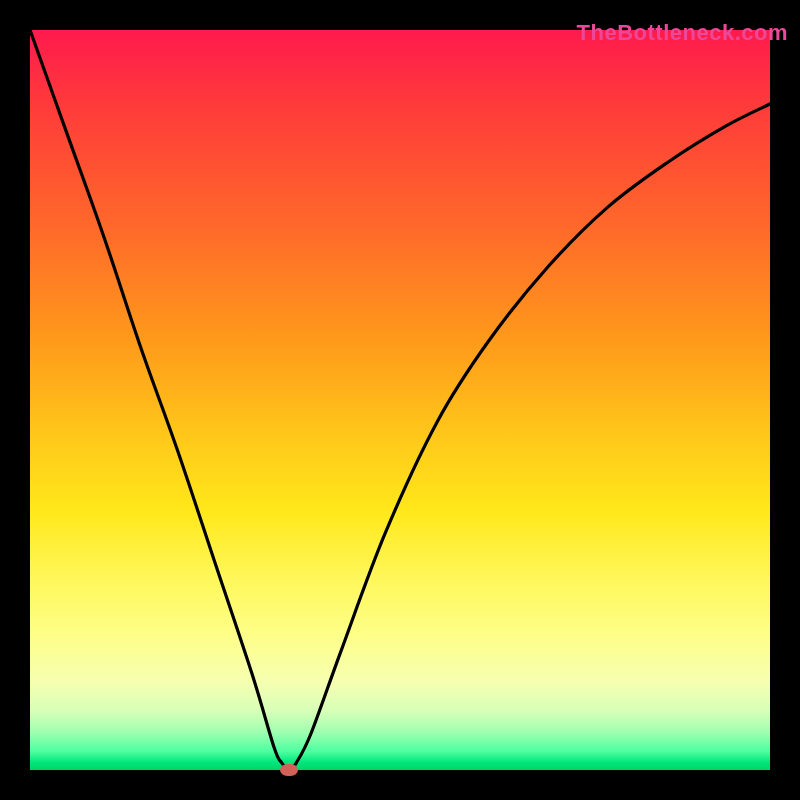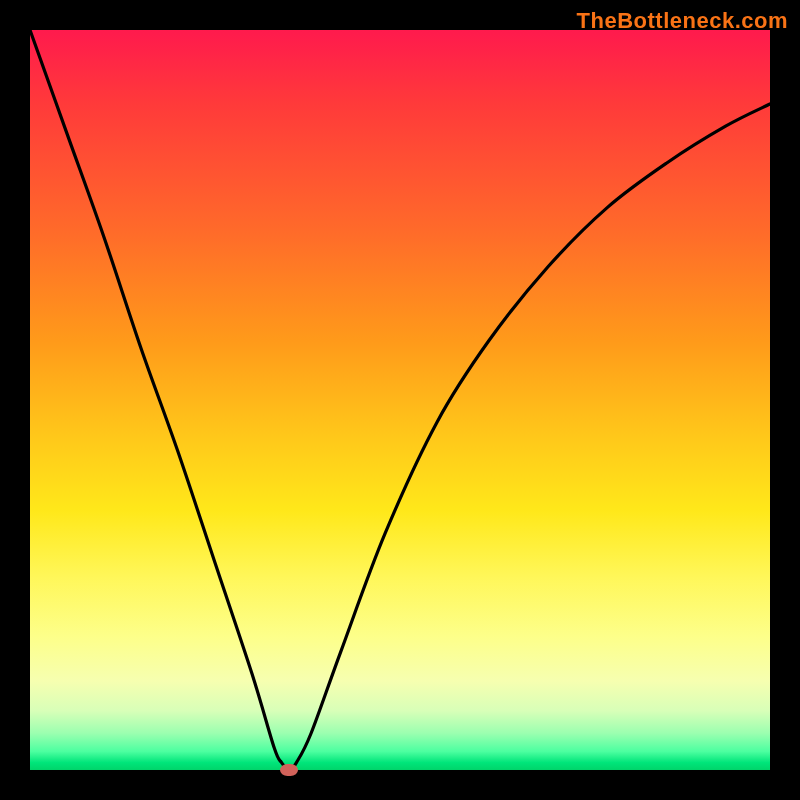--- a/index.html
+++ b/index.html
@@ -47,23 +47,23 @@
   svg.curve {
     position: absolute;
     top: 0;
     left: 0;
     width: 740px;
     height: 740px;
     overflow: visible;
   }
   .watermark {
     position: absolute;
-    top: 8px;
+    top: 20px;
     right: 12px;
-    color: #f97316;
+    color: #ec4899;
     font-size: 22px;
     font-weight: 600;
     letter-spacing: 0.5px;
     user-select: none;
   }
   .marker {
     position: absolute;
     width: 18px;
     height: 12px;
     background: #d1625a;

